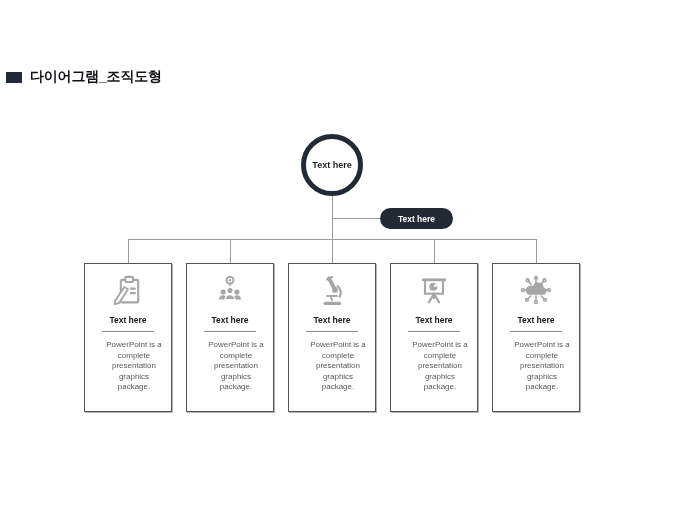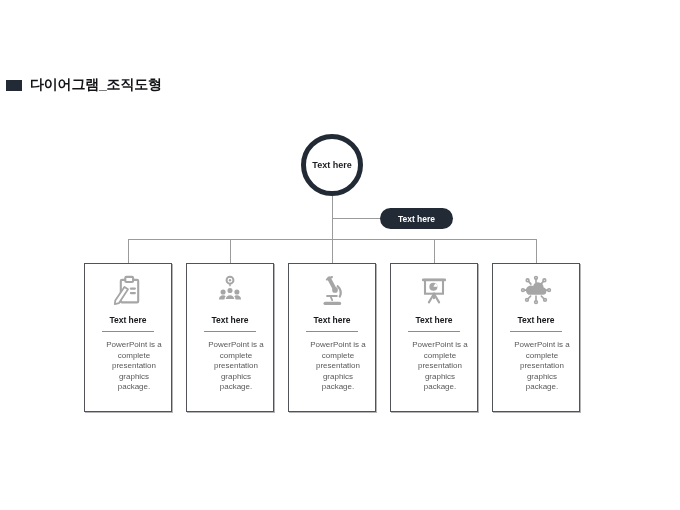--- a/index.html
+++ b/index.html
@@ -1,21 +1,21 @@
 <!DOCTYPE html>
 <html style="--background: #FFFFFF; --dark: #222A35; --line: #9B9B9B; --box-border: #51535A; --icon: #A6A6A6; --label: #17181C; --divider: #8C8C8C; --body: #595959; --pill-text: #FFFFFF;"><head>
 <meta charset="utf-8">
 <style>
   html,body{margin:0;padding:0;background:#fff;}
   .slide{
     position:relative;width:680px;height:510px;background:var(--background,#fff);
     font-family:"Liberation Sans","DejaVu Sans",sans-serif;overflow:hidden;
   }
   
-  .title-row{position:absolute;left:6px;top:76px;display:flex;align-items:center;gap:8px;}
+  .title-row{position:absolute;left:6px;top:68px;display:flex;align-items:center;gap:8px;}
   .title-bullet{display:inline-block;width:16px;height:11px;background:var(--dark,#222A35);}
   .slide-title{margin:0;font-size:14px;font-weight:bold;color:#121317;letter-spacing:-0.2px;}
   
   .line{position:absolute;background:var(--line,#9B9B9B);}
   
   .root-circle{
     position:absolute;left:301px;top:134px;width:52px;height:52px;
     border:5px solid var(--dark,#222A35);border-radius:50%;background:#fff;
     display:flex;align-items:center;justify-content:center;z-index:2;
   }

